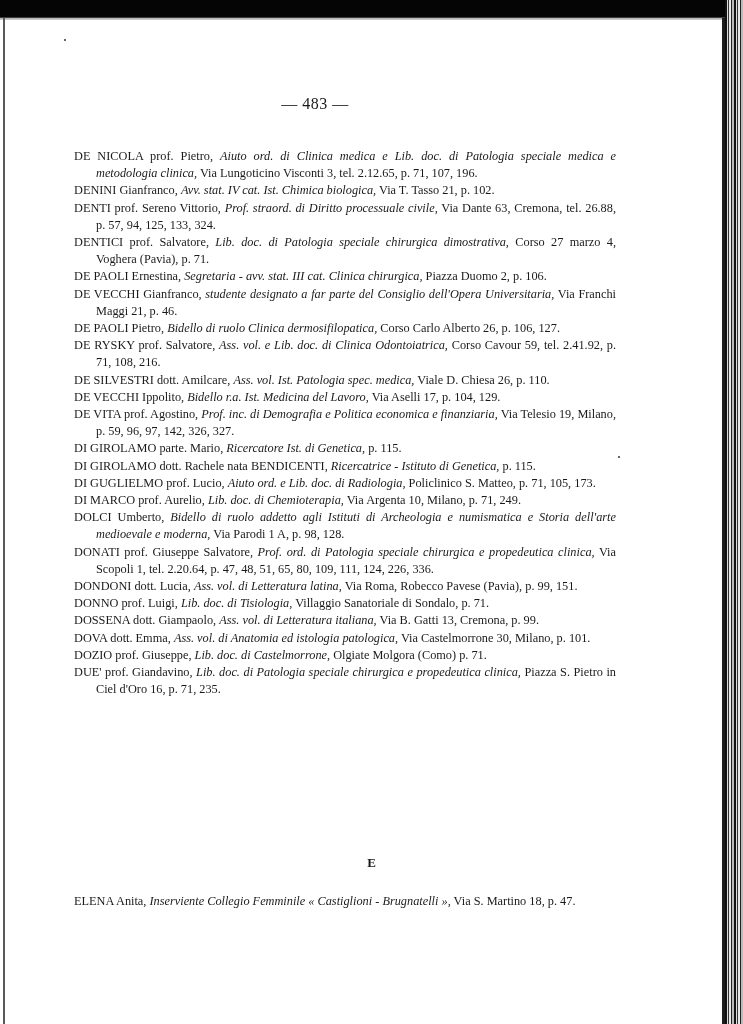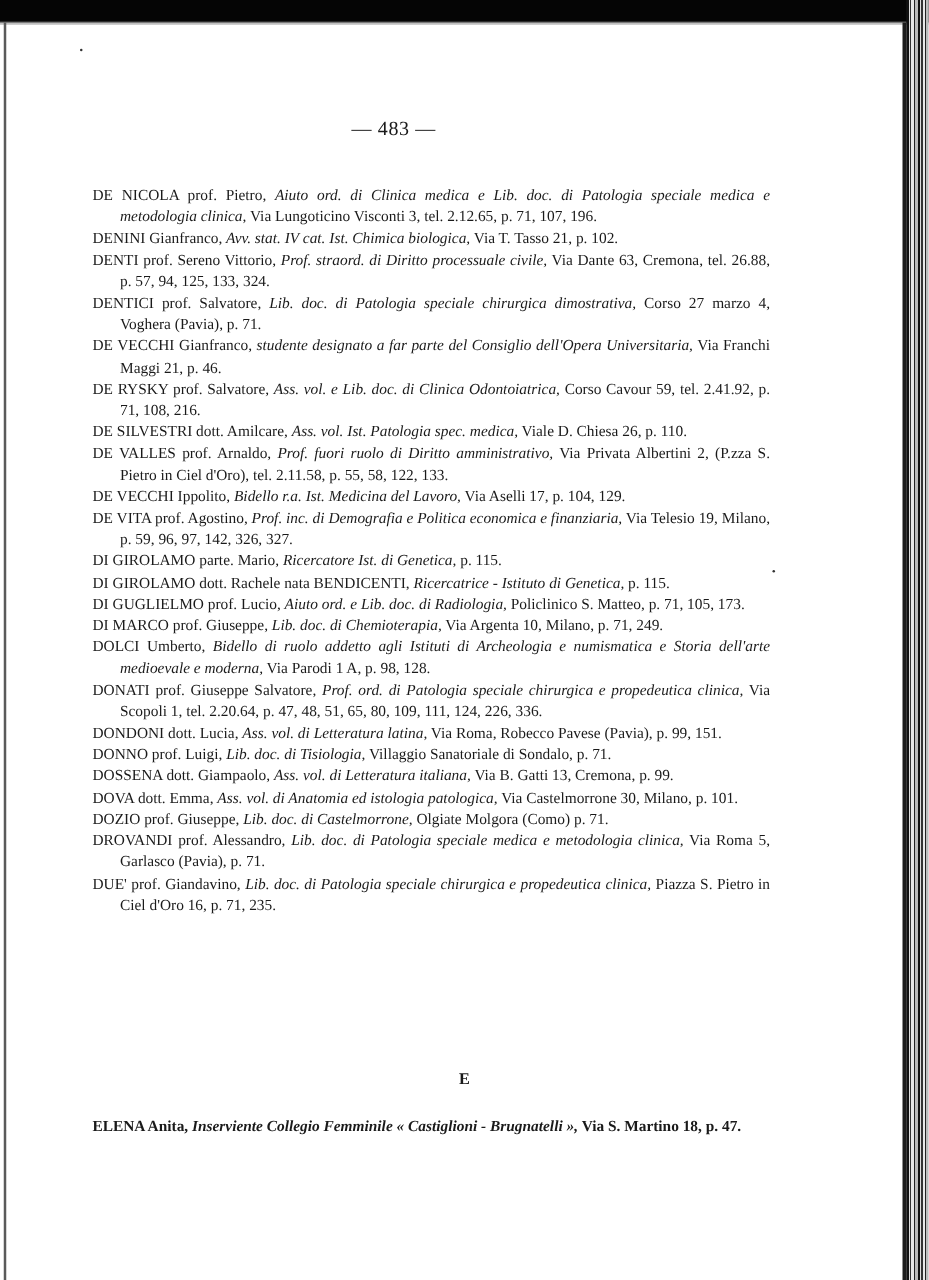--- a/index.html
+++ b/index.html
@@ -87,21 +87,20 @@
     .entries-e {
       position: absolute;
       left: 38px; top: 893px;
       width: 568px;
       font-size: 12.3px;
       line-height: 17.2px;
     }
     .entries-e .entry {
       padding-left: 58px;
       text-indent: -22px;
-      font-weight: bold;
     }
     .speck {
       position: absolute;
       width: 2px; height: 2px;
       background: #333;
       border-radius: 50%;
     }
   </style>
 </head>
 <body>
@@ -112,38 +111,38 @@
 <div class="right-binding-inner"></div>
 <div class="right-binding"></div>
 
 <div class="page-number">— 483 —</div>
 
 <div class="entries" id="entries-d">
     <p class="entry"><span class="surname">DE NICOLA prof. Pietro,</span> <span class="title">Aiuto ord. di Clinica medica e Lib. doc. di Patologia speciale medica e metodologia clinica,</span> <span class="rest">Via Lungoticino Visconti 3, tel. 2.12.65, p. 71, 107, 196.</span></p>
     <p class="entry"><span class="surname">DENINI Gianfranco,</span> <span class="title">Avv. stat. IV cat. Ist. Chimica biologica,</span> <span class="rest">Via T. Tasso 21, p. 102.</span></p>
     <p class="entry"><span class="surname">DENTI prof. Sereno Vittorio,</span> <span class="title">Prof. straord. di Diritto processuale civile,</span> <span class="rest">Via Dante 63, Cremona, tel. 26.88, p. 57, 94, 125, 133, 324.</span></p>
     <p class="entry"><span class="surname">DENTICI prof. Salvatore,</span> <span class="title">Lib. doc. di Patologia speciale chirurgica dimostrativa,</span> <span class="rest">Corso 27 marzo 4, Voghera (Pavia), p. 71.</span></p>
+    <p class="entry"><span class="surname">DE PAOLI Ernestina,</span> <span class="title">Segretaria - avv. stat. III cat. Clinica chirurgica,</span> <span class="rest">Piazza Duomo 2, p. 106.</span></p>
     <p class="entry"><span class="surname">DE VECCHI Gianfranco,</span> <span class="title">studente designato a far parte del Consiglio dell'Opera Universitaria,</span> <span class="rest">Via Franchi Maggi 21, p. 46.</span></p>
+    <p class="entry"><span class="surname">DE PAOLI Pietro,</span> <span class="title">Bidello di ruolo Clinica dermosifilopatica,</span> <span class="rest">Corso Carlo Alberto 26, p. 106, 127.</span></p>
     <p class="entry"><span class="surname">DE RYSKY prof. Salvatore,</span> <span class="title">Ass. vol. e Lib. doc. di Clinica Odontoiatrica,</span> <span class="rest">Corso Cavour 59, tel. 2.41.92, p. 71, 108, 216.</span></p>
     <p class="entry"><span class="surname">DE SILVESTRI dott. Amilcare,</span> <span class="title">Ass. vol. Ist. Patologia spec. medica,</span> <span class="rest">Viale D. Chiesa 26, p. 110.</span></p>
-    <p class="entry"><span class="surname">DE VALLES prof. Arnaldo,</span> <span class="title">Prof. fuori ruolo di Diritto amministrativo,</span> <span class="rest">Via Privata Albertini 2, (P.zza S. Pietro in Ciel d'Oro), tel. 2.11.58, p. 55, 58, 122, 133.</span></p>
     <p class="entry"><span class="surname">DE VECCHI Ippolito,</span> <span class="title">Bidello r.a. Ist. Medicina del Lavoro,</span> <span class="rest">Via Aselli 17, p. 104, 129.</span></p>
     <p class="entry"><span class="surname">DE VITA prof. Agostino,</span> <span class="title">Prof. inc. di Demografia e Politica economica e finanziaria,</span> <span class="rest">Via Telesio 19, Milano, p. 59, 96, 97, 142, 326, 327.</span></p>
     <p class="entry"><span class="surname">DI GIROLAMO parte. Mario,</span> <span class="title">Ricercatore Ist. di Genetica,</span> <span class="rest">p. 115.</span></p>
     <p class="entry"><span class="surname">DI GIROLAMO dott. Rachele nata BENDICENTI,</span> <span class="title">Ricercatrice - Istituto di Genetica,</span> <span class="rest">p. 115.</span></p>
     <p class="entry"><span class="surname">DI GUGLIELMO prof. Lucio,</span> <span class="title">Aiuto ord. e Lib. doc. di Radiologia,</span> <span class="rest">Policlinico S. Matteo, p. 71, 105, 173.</span></p>
-    <p class="entry"><span class="surname">DI MARCO prof. Giuseppe,</span> <span class="title">Lib. doc. di Chemioterapia,</span> <span class="rest">Via Argenta 10, Milano, p. 71, 249.</span></p>
+    <p class="entry"><span class="surname">DI MARCO prof. Aurelio,</span> <span class="title">Lib. doc. di Chemioterapia,</span> <span class="rest">Via Argenta 10, Milano, p. 71, 249.</span></p>
     <p class="entry"><span class="surname">DOLCI Umberto,</span> <span class="title">Bidello di ruolo addetto agli Istituti di Archeologia e numismatica e Storia dell'arte medioevale e moderna,</span> <span class="rest">Via Parodi 1 A, p. 98, 128.</span></p>
     <p class="entry"><span class="surname">DONATI prof. Giuseppe Salvatore,</span> <span class="title">Prof. ord. di Patologia speciale chirurgica e propedeutica clinica,</span> <span class="rest">Via Scopoli 1, tel. 2.20.64, p. 47, 48, 51, 65, 80, 109, 111, 124, 226, 336.</span></p>
     <p class="entry"><span class="surname">DONDONI dott. Lucia,</span> <span class="title">Ass. vol. di Letteratura latina,</span> <span class="rest">Via Roma, Robecco Pavese (Pavia), p. 99, 151.</span></p>
     <p class="entry"><span class="surname">DONNO prof. Luigi,</span> <span class="title">Lib. doc. di Tisiologia,</span> <span class="rest">Villaggio Sanatoriale di Sondalo, p. 71.</span></p>
     <p class="entry"><span class="surname">DOSSENA dott. Giampaolo,</span> <span class="title">Ass. vol. di Letteratura italiana,</span> <span class="rest">Via B. Gatti 13, Cremona, p. 99.</span></p>
     <p class="entry"><span class="surname">DOVA dott. Emma,</span> <span class="title">Ass. vol. di Anatomia ed istologia patologica,</span> <span class="rest">Via Castelmorrone 30, Milano, p. 101.</span></p>
     <p class="entry"><span class="surname">DOZIO prof. Giuseppe,</span> <span class="title">Lib. doc. di Castelmorrone,</span> <span class="rest">Olgiate Molgora (Como) p. 71.</span></p>
-    <p class="entry"><span class="surname">DROVANDI prof. Alessandro,</span> <span class="title">Lib. doc. di Patologia speciale medica e metodologia clinica,</span> <span class="rest">Via Roma 5, Garlasco (Pavia), p. 71.</span></p>
     <p class="entry"><span class="surname">DUE' prof. Giandavino,</span> <span class="title">Lib. doc. di Patologia speciale chirurgica e propedeutica clinica,</span> <span class="rest">Piazza S. Pietro in Ciel d'Oro 16, p. 71, 235.</span></p>
   </div>
 
 <div class="section-letter">E</div>
 
 <div class="entries-e" id="entries-e">
     <p class="entry"><span class="surname">ELENA Anita,</span> <span class="title">Inserviente Collegio Femminile « Castiglioni - Brugnatelli »,</span> <span class="rest">Via S. Martino 18, p. 47.</span></p>
   </div>
 
 <div class="speck" style="left:618px;top:456px;"></div>

